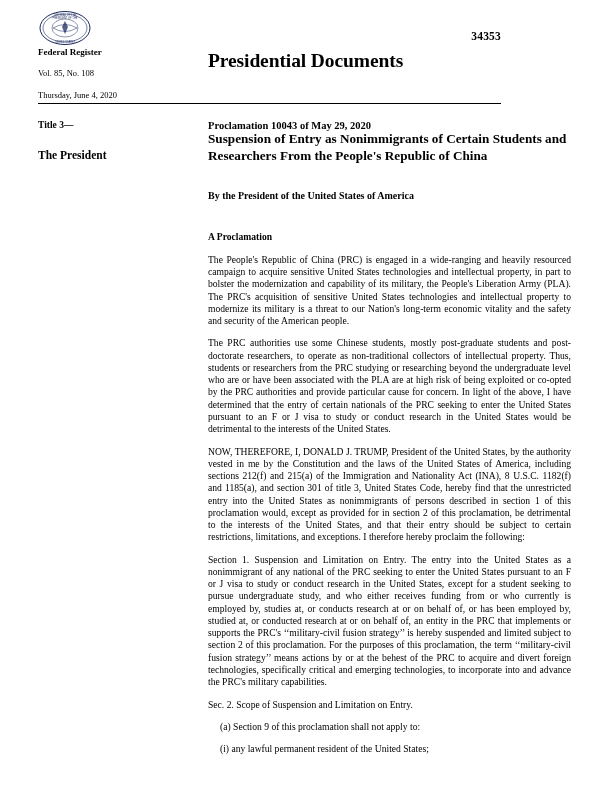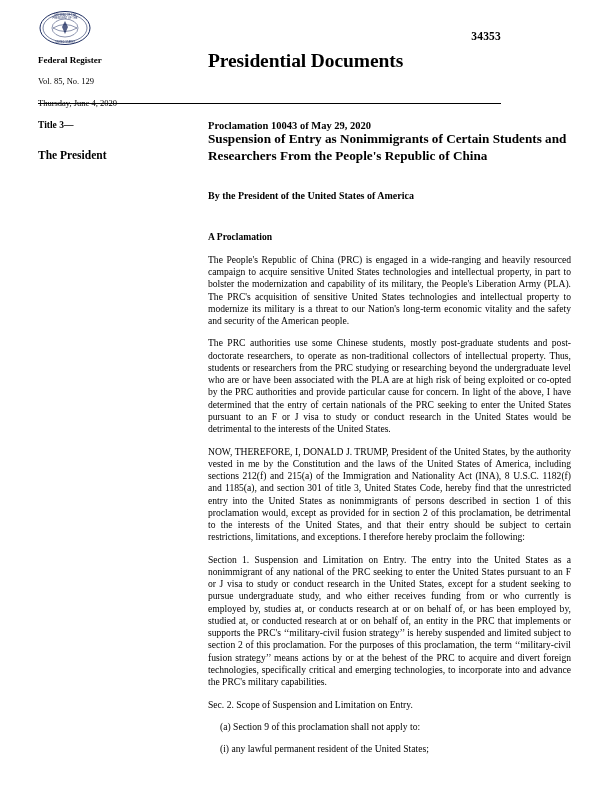--- a/index.html
+++ b/index.html
@@ -44,21 +44,21 @@
     position: absolute;
     left: 208px;
     top: 50px;
     font-size: 19.5px;
     font-weight: bold;
     letter-spacing: -0.1px;
   }
   .fr-block {
     position: absolute;
     left: 38px;
-    top: 54px;
+    top: 46px;
     width: 150px;
     font-size: 8.5px;
     line-height: 1.35;
   }
   .fr-title {
     font-weight: bold;
     font-size: 9px;
     margin-bottom: 10px;
   }
   .fr-vol {
@@ -156,21 +156,21 @@
       <text x="27" y="33.2" font-size="2.6" fill="#1a2a5e" text-anchor="middle" font-family="'Liberation Sans', sans-serif">UNITED STATES</text>
     </svg>
   </div>
 
   <div class="page-number">34353</div>
 
   <div class="masthead-title">Presidential Documents</div>
 
   <div class="fr-block">
     <div class="fr-title">Federal Register</div>
-    <div class="fr-vol">Vol. 85, No. 129</div>
+    <div class="fr-vol">Vol. 85, No. 108</div>
     <div class="fr-date">Thursday, June 4, 2020</div>
   </div>
 
   <div class="rule"></div>
 
   <div class="left-col">
     <div class="title3">Title 3—</div>
     <div class="thepresident">The President</div>
   </div>
 

